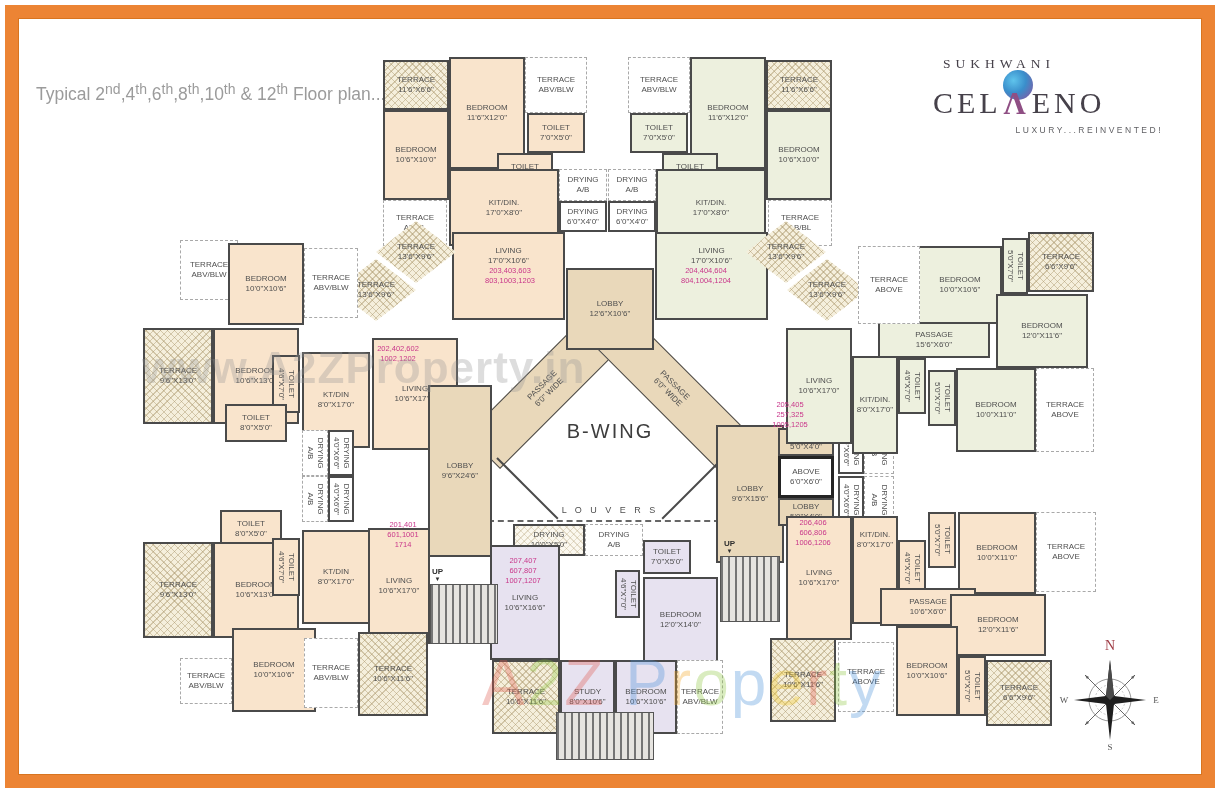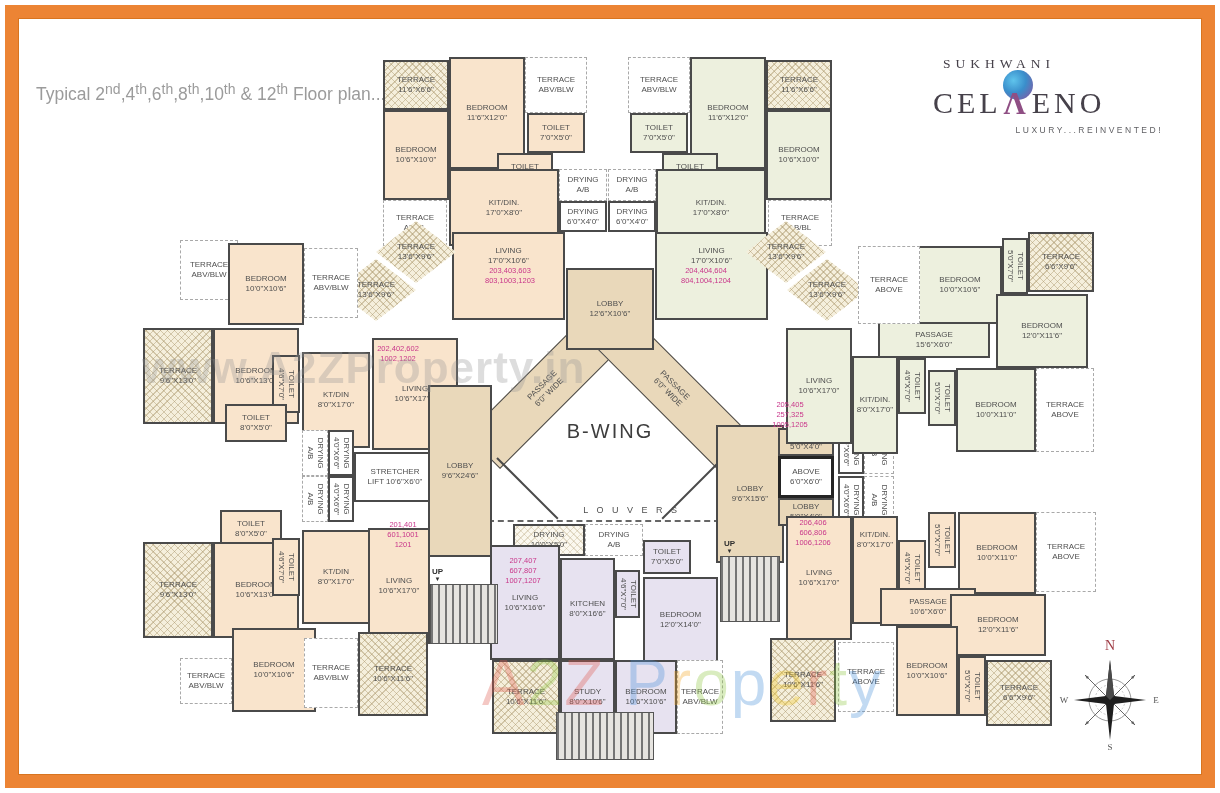--- a/index.html
+++ b/index.html
@@ -44,21 +44,21 @@
            display:flex;align-items:center;justify-content:center;text-align:center;}
   .passage .rlabel{font-size:8px;}
   #passage-left{left:457px;top:365px;width:176px;height:46px;transform:rotate(-45deg);}
   #passage-right{left:582px;top:365px;width:176px;height:46px;transform:rotate(45deg);}
   .wline{position:absolute;height:2px;background:#4a4a4a;transform-origin:left center;}
   #wline-left{left:497px;top:457px;width:86px;transform:rotate(45deg);}
   #wline-right{left:723px;top:457px;width:86px;transform:rotate(135deg);}
   #bwing{position:absolute;left:545px;top:420px;width:130px;text-align:center;
          font-size:20px;letter-spacing:2px;color:#3d3d3d;font-weight:500;}
   #louvers-line{position:absolute;left:488px;top:520px;width:232px;border-top:2px dashed #666;}
-  #louvers-text{position:absolute;left:540px;top:505px;width:140px;text-align:right;
+  #louvers-text{position:absolute;left:540px;top:505px;width:140px;text-align:center;
                 font-size:9px;letter-spacing:3px;color:#4f4f4f;}
 
   
   #title{position:absolute;left:36px;top:84px;font-size:17.5px;color:#9b9b9b;}
   #title .sup{font-size:14px;position:relative;top:-6px;}
 
   
   #logo{position:absolute;left:933px;top:56px;width:230px;height:92px;
         font-family:"Liberation Serif",serif;color:#46414a;}
   #logo .brand{font-size:13.5px;letter-spacing:5px;margin-left:10px;}
@@ -351,26 +351,20 @@
         <span class="nm">DRYING</span>
         <span class="nm">A/B</span>
       </div>
     </div>
     <div class="room f-white r-v" style="left: 328px; top: 476px; width: 26px; height: 46px;">
       <div class="rlabel">
         <span class="nm">DRYING</span>
         <span class="nm">4'0"X6'6"</span>
       </div>
     </div>
-    <div class="room f-white" style="left: 354px; top: 452px; width: 82px; height: 50px;">
-      <div class="rlabel">
-        <span class="nm">STRETCHER</span>
-        <span class="nm">LIFT 10'6"X6'0"</span>
-      </div>
-    </div>
     <div class="room f-tan" style="left: 428px; top: 385px; width: 64px; height: 172px;">
       <div class="rlabel">
         <span class="nm">LOBBY</span>
         <span class="nm">9'6"X24'6"</span>
       </div>
     </div>
     <div class="room f-cream" style="left: 220px; top: 510px; width: 62px; height: 38px;">
       <div class="rlabel">
         <span class="nm">TOILET</span>
         <span class="nm">8'0"X5'0"</span>
@@ -439,26 +433,20 @@
     <div class="room f-white b-d" style="left: 585px; top: 524px; width: 58px; height: 32px;">
       <div class="rlabel">
         <span class="nm">DRYING</span>
         <span class="nm">A/B</span>
       </div>
     </div>
     <div class="room f-purple" style="left: 643px; top: 540px; width: 48px; height: 34px;">
       <div class="rlabel">
         <span class="nm">TOILET</span>
         <span class="nm">7'0"X5'0"</span>
-      </div>
-    </div>
-    <div class="room f-purple" style="left: 560px; top: 558px; width: 55px; height: 102px;">
-      <div class="rlabel">
-        <span class="nm">KITCHEN</span>
-        <span class="nm">8'0"X16'6"</span>
       </div>
     </div>
     <div class="room f-purple r-v" style="left: 615px; top: 570px; width: 25px; height: 48px;">
       <div class="rlabel">
         <span class="nm">TOILET</span>
         <span class="nm">4'6"X7'0"</span>
       </div>
     </div>
     <div class="room f-purple" style="left: 490px; top: 545px; width: 70px; height: 115px;">
       <div class="rlabel">
@@ -707,21 +695,21 @@
       <span>1002,1202</span>
     </div>
     <div class="unit" style="left: 760px; top: 400px; width: 60px;">
       <span>205,405</span>
       <span>257,325</span>
       <span>1005,1205</span>
     </div>
     <div class="unit" style="left: 374px; top: 520px; width: 58px; text-align: center;">
       <span>201,401</span>
       <span>601,1001</span>
-      <span>1201</span>
+      <span>1714</span>
     </div>
     <div class="unit" style="left: 782px; top: 518px; width: 62px;">
       <span>206,406</span>
       <span>606,806</span>
       <span>1006,1206</span>
     </div>
     <div class="unit" style="left: 494px; top: 556px; width: 58px;">
       <span>207,407</span>
       <span>607,807</span>
       <span>1007,1207</span>

